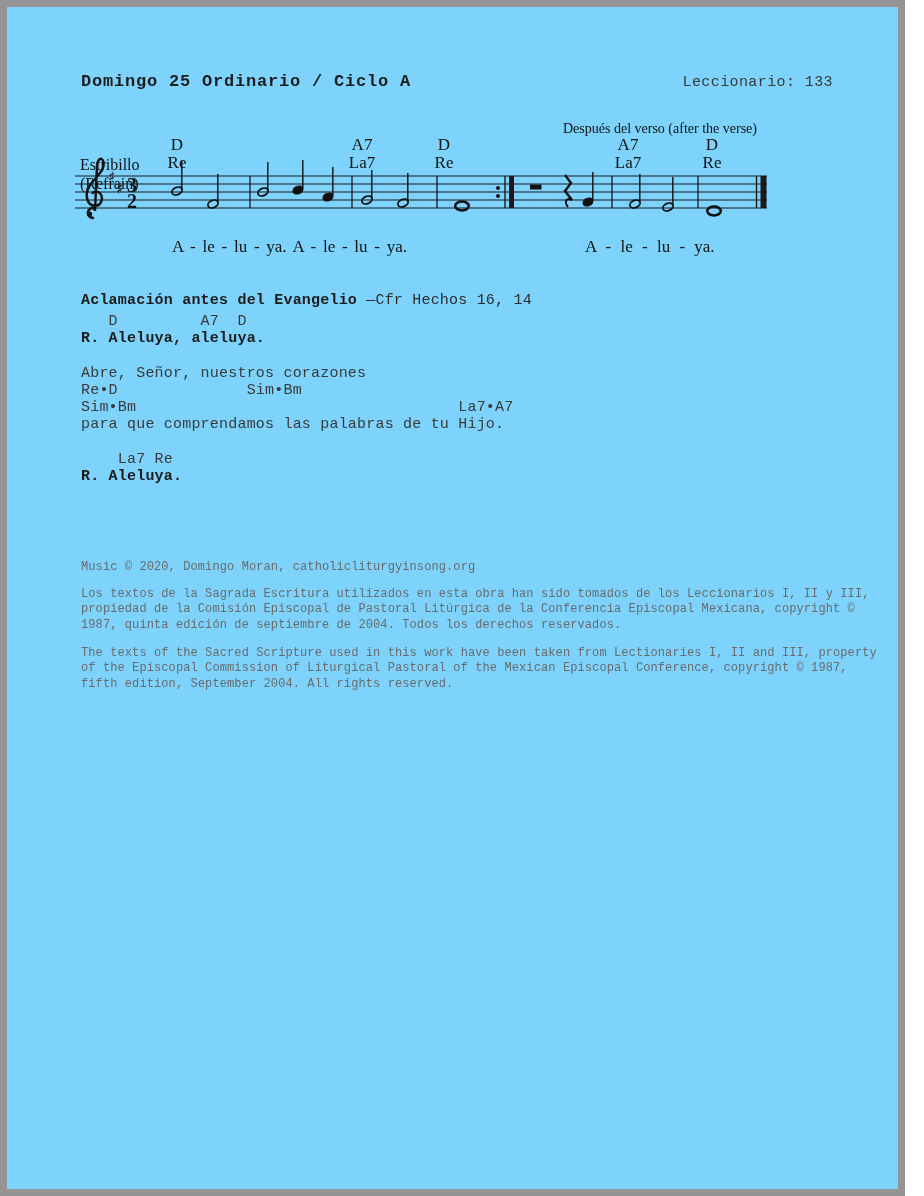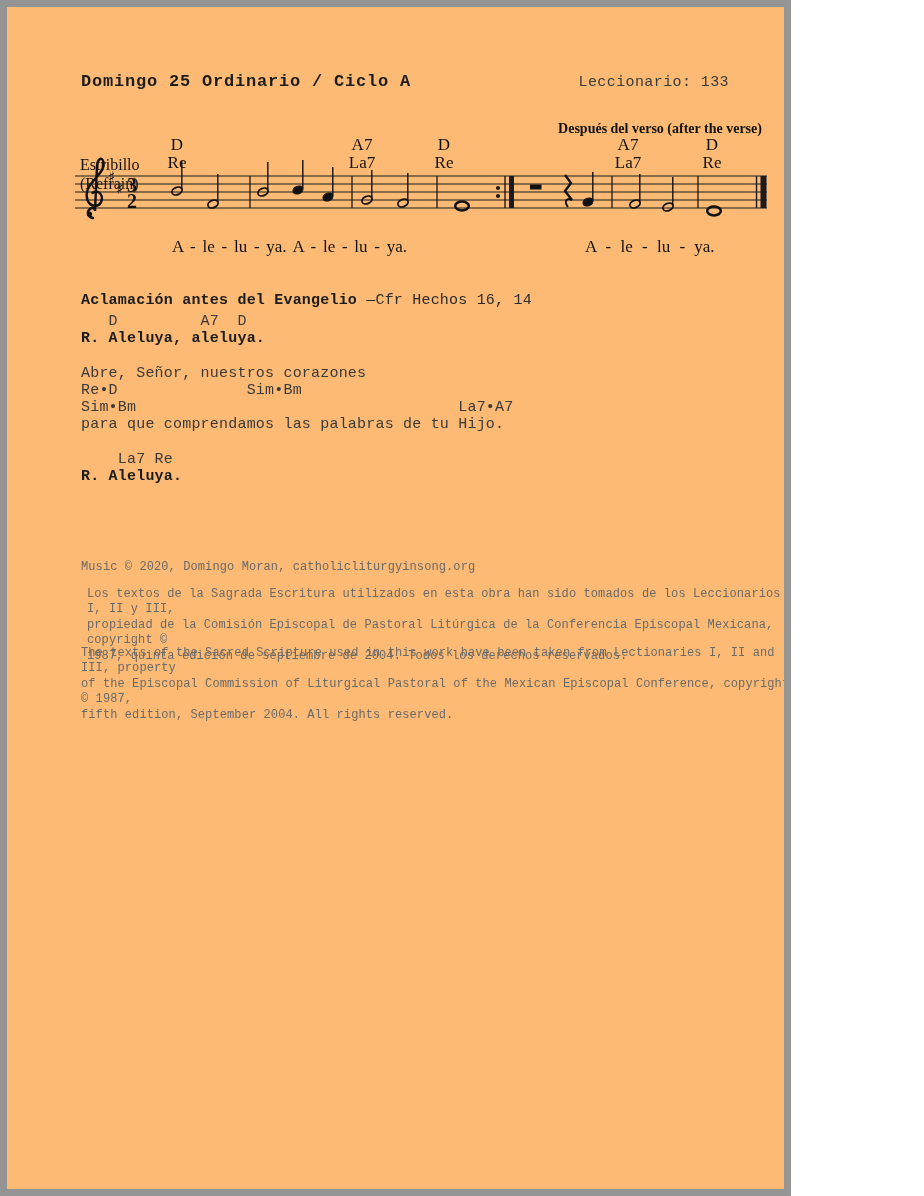--- a/index.html
+++ b/index.html
@@ -1,48 +1,48 @@
 <!DOCTYPE html>
 <html><head>
 <meta charset="utf-8">
 <style>
   html,body{margin:0;padding:0;background:#fff;}
-  .page{position:relative;width:791px;height:1196px;background:#fdba74;overflow:hidden;
+  .page{position:relative;width:905px;height:1196px;background:#7dd3fc;overflow:hidden;
         font-family:"Liberation Mono","DejaVu Sans Mono",monospace;color:#2b2b2b;}
   .frame{position:absolute;inset:0;border:7px solid #949494;pointer-events:none;z-index:10;}
 
   
   .title{position:absolute;left:81px;top:72px;font-weight:bold;font-size:17px;letter-spacing:0.8px;color:#1c1c1c;white-space:pre;}
-  .lectionary{position:absolute;right:62px;top:74px;font-size:15px;letter-spacing:0.4px;color:#3a3a3a;white-space:pre;}
+  .lectionary{position:absolute;right:72px;top:74px;font-size:15px;letter-spacing:0.4px;color:#3a3a3a;white-space:pre;}
 
   
   .music{position:absolute;left:75px;top:120px;width:710px;height:126px;}
   .music .serif{font-family:"Liberation Serif","DejaVu Serif",serif;color:#111;}
   .refrain-label{position:absolute;left:5px;top:3px;font-size:16px;line-height:19px;white-space:pre;margin-top:32px;}
-  .after-verse{position:absolute;left:585px;top:1px;transform:translateX(-50%);font-size:14px;font-weight:bold;white-space:nowrap;}
+  .after-verse{position:absolute;left:585px;top:1px;transform:translateX(-50%);font-size:14px;font-weight:normal;white-space:nowrap;}
   .chord{position:absolute;transform:translateX(-50%);font-size:17px;white-space:nowrap;}
   .crow1{top:15px;} .crow2{top:33px;}
   .cp0{left:102px;} .cp1{left:287px;} .cp2{left:369px;} .cp3{left:553px;} .cp4{left:637px;}
   .lyrics{position:absolute;top:95px;font-size:17px;white-space:pre;margin-top:22px;}
   .lyr-left{left:97px;word-spacing:2.5px;}
   .lyr-right{left:510px;word-spacing:5px;}
   .staff-svg{position:absolute;left:0;top:0;}
 
   
   .acclamation{position:absolute;left:81px;top:292px;font-size:15px;letter-spacing:0.2px;white-space:pre;color:#2b2b2b;}
   .acclamation .b{font-weight:bold;color:#1c1c1c;}
 
   
   .body-block{position:absolute;left:81px;top:313px;font-size:15px;letter-spacing:0.2px;color:#3a3a3a;}
   .bl{white-space:pre;line-height:17.2px;min-height:17.2px;}
   .bl.bold{font-weight:bold;color:#1c1c1c;}
 
   
   .footer{position:absolute;left:81px;font-size:12px;letter-spacing:0.1px;color:#6a6a6a;white-space:pre-wrap;line-height:15.4px;}
-  .f1{top:560px;} .f2{top:587px;margin-left:6px;} .f3{top:646px;}
+  .f1{top:560px;} .f2{top:587px;} .f3{top:646px;}
 </style>
 </head>
 <body>
 
 <div class="page">
   <div class="frame"></div>
 
   <div class="title">Domingo 25 Ordinario / Ciclo A</div>
   <div class="lectionary">Leccionario: 133</div>
 

